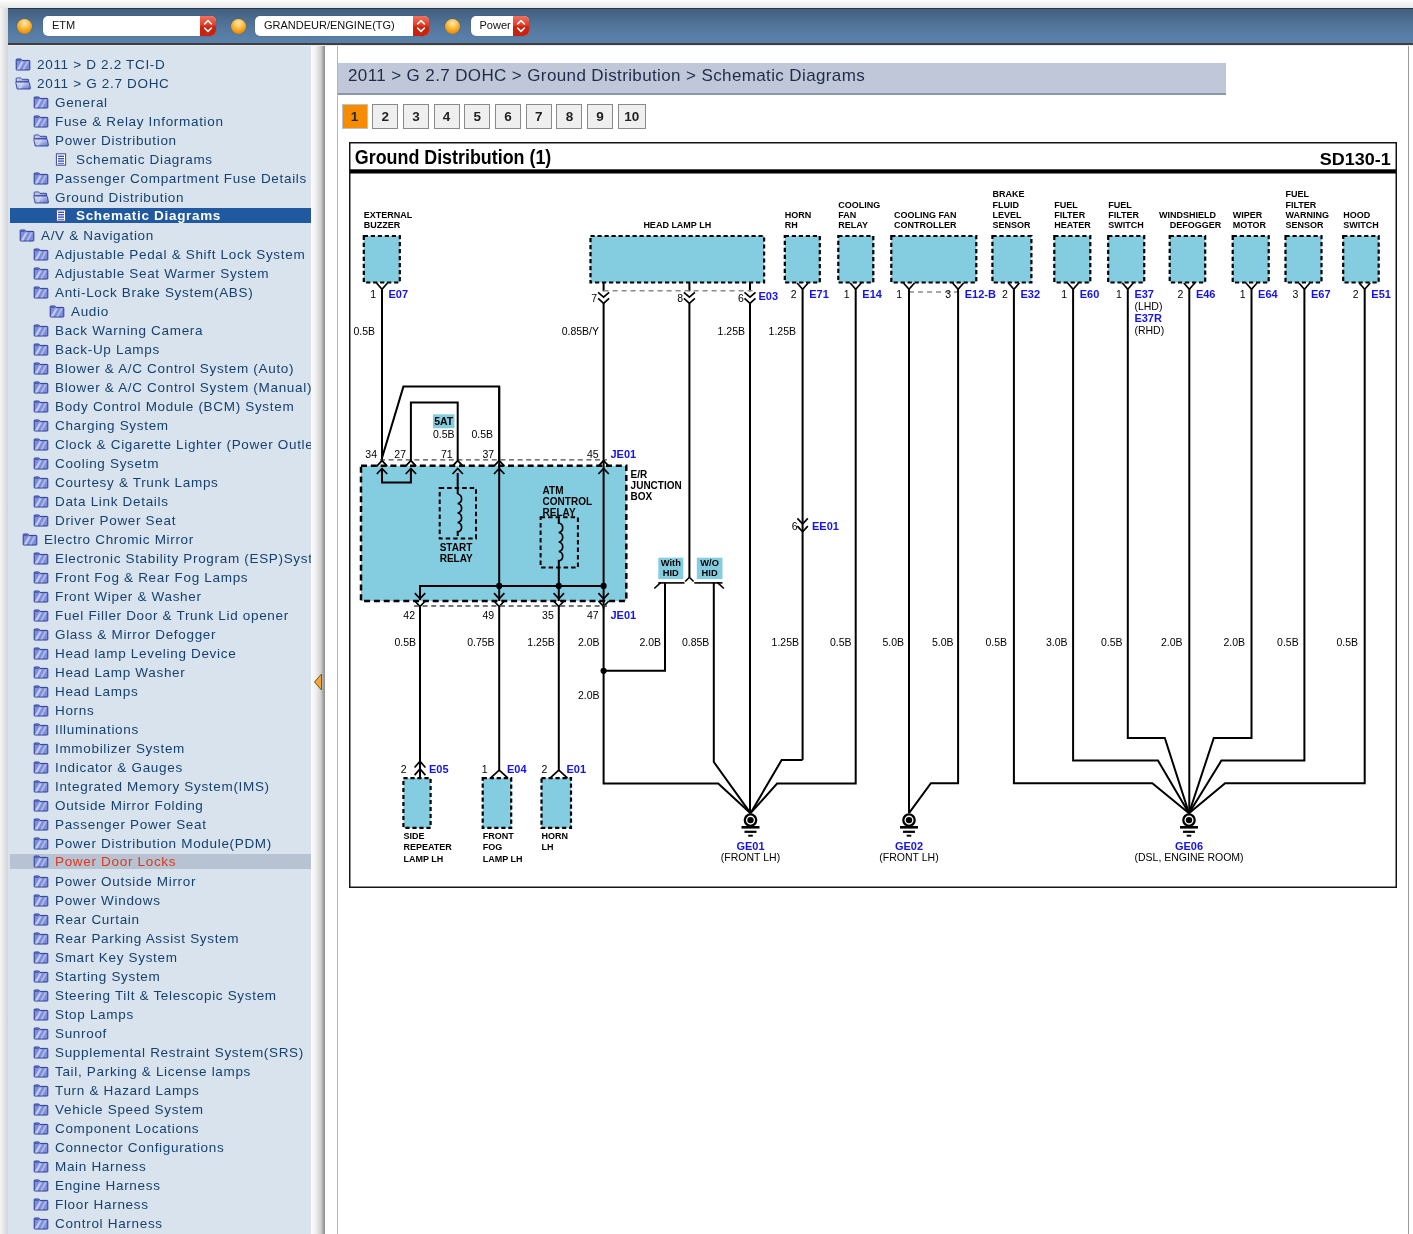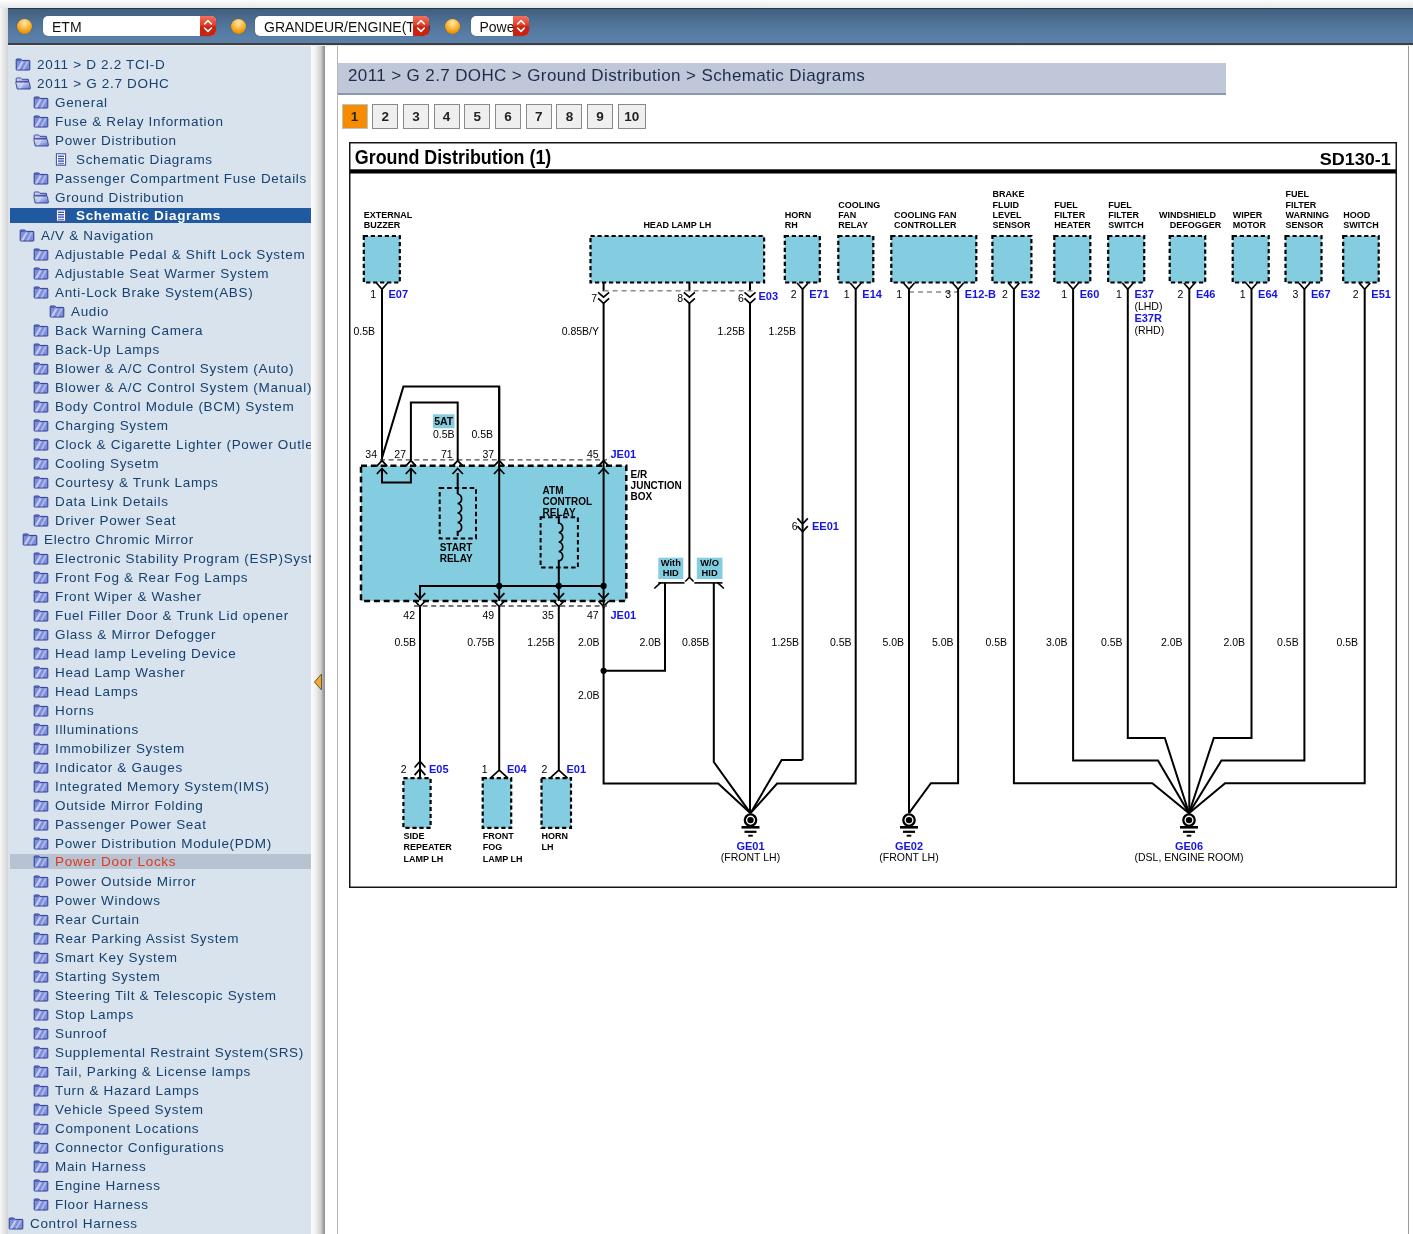--- a/index.html
+++ b/index.html
@@ -5,21 +5,21 @@
 body{font-family:"Liberation Sans",sans-serif;background:#ececec;position:relative}
 #topstrip{position:absolute;left:0;top:0;width:1413px;height:8px;background:linear-gradient(180deg,#fdfdfd,#e8e8e8)}
 #leftstrip{position:absolute;left:0;top:8px;width:8px;height:1226px;background:linear-gradient(90deg,#f6f6f6,#d4d4d4)}
 #toolbar{position:absolute;left:8px;top:8px;width:1405px;height:37px;
  background:linear-gradient(180deg,#415e7d 0%,#4c6d90 30%,#577CA4 70%,#5b81aa 100%);
  border-top:1px solid #24384d;border-bottom:2px solid #3f3f3f}
 .sphere{position:absolute;width:15px;height:15px;border-radius:50%;
  background:radial-gradient(circle at 50% 28%,#ffe9b8 0%,#fdc14b 35%,#f09c12 65%,#c07a08 100%);
  box-shadow:0 0 1px #6b4a05}
 .sel{position:absolute;top:7px;height:20px;background:#fff;border-radius:5px;
- box-shadow:0 0 1px rgba(0,0,0,.45);font-size:14px;color:#111;}
+ box-shadow:0 0 1px rgba(0,0,0,.45);font-size:11px;color:#111;}
 .sel span{position:absolute;left:9px;top:3px;white-space:nowrap}
 .cap{position:absolute;right:0;top:0;width:16px;height:20px;border-radius:0 5px 5px 0;
  background:linear-gradient(180deg,#f2705f 0%,#e03f28 45%,#cc2310 55%,#c62412 100%)}
 #side{position:absolute;left:8px;top:46px;width:303px;height:1188px;background:#d9e3ed;overflow:hidden}
 .r{position:absolute;left:0;width:303px;height:19px;line-height:19px;font-size:13.5px;letter-spacing:0.68px;color:#16416f;white-space:nowrap}
 .r svg{vertical-align:-2px;margin-right:6px}
 .rsel{background:#2059a0;color:#fff;font-weight:bold;width:301px;height:15.5px;line-height:15.5px}
 .rred{background:#b7c2d2;color:#e0381a;width:301px;height:15.5px;line-height:15.5px}
 #sdiv{position:absolute;left:311px;top:46px;width:14px;height:1188px;
  background:linear-gradient(90deg,#fefefe 0%,#efefef 35%,#cfcfcf 70%,#8f8f8f 96%,#b5b5b5 100%)}
@@ -273,21 +273,21 @@
       </svg>Connector Configurations</div>
     <div class="r" style="top:1111.2px;padding-left:25px"><svg width="16" height="13" style="vertical-align:-2px">
         <use href="#fold"></use>
       </svg>Main Harness</div>
     <div class="r" style="top:1130.2px;padding-left:25px"><svg width="16" height="13" style="vertical-align:-2px">
         <use href="#fold"></use>
       </svg>Engine Harness</div>
     <div class="r" style="top:1149.2px;padding-left:25px"><svg width="16" height="13" style="vertical-align:-2px">
         <use href="#fold"></use>
       </svg>Floor Harness</div>
-    <div class="r" style="top:1168.2px;"><svg width="16" height="13" style="vertical-align:-2px">
+    <div class="r" style="top:1168.2px;padding-left:25px"><svg width="16" height="13" style="vertical-align:-2px">
         <use href="#fold"></use>
       </svg>Control Harness</div>
     <div class="r" style="top:1187.2px;padding-left:25px">Room Harness</div>
   </div>
 <div id="whitegap"></div>
 <div id="sdiv">
     <svg width="14" height="1188" style="position:absolute;left:0;top:0">
       <path d="M10.5 628 L3.5 636 L10.5 644 Z" fill="#f5a733" stroke="#5d5d3a" stroke-width="1"></path>
     </svg>
   </div>

